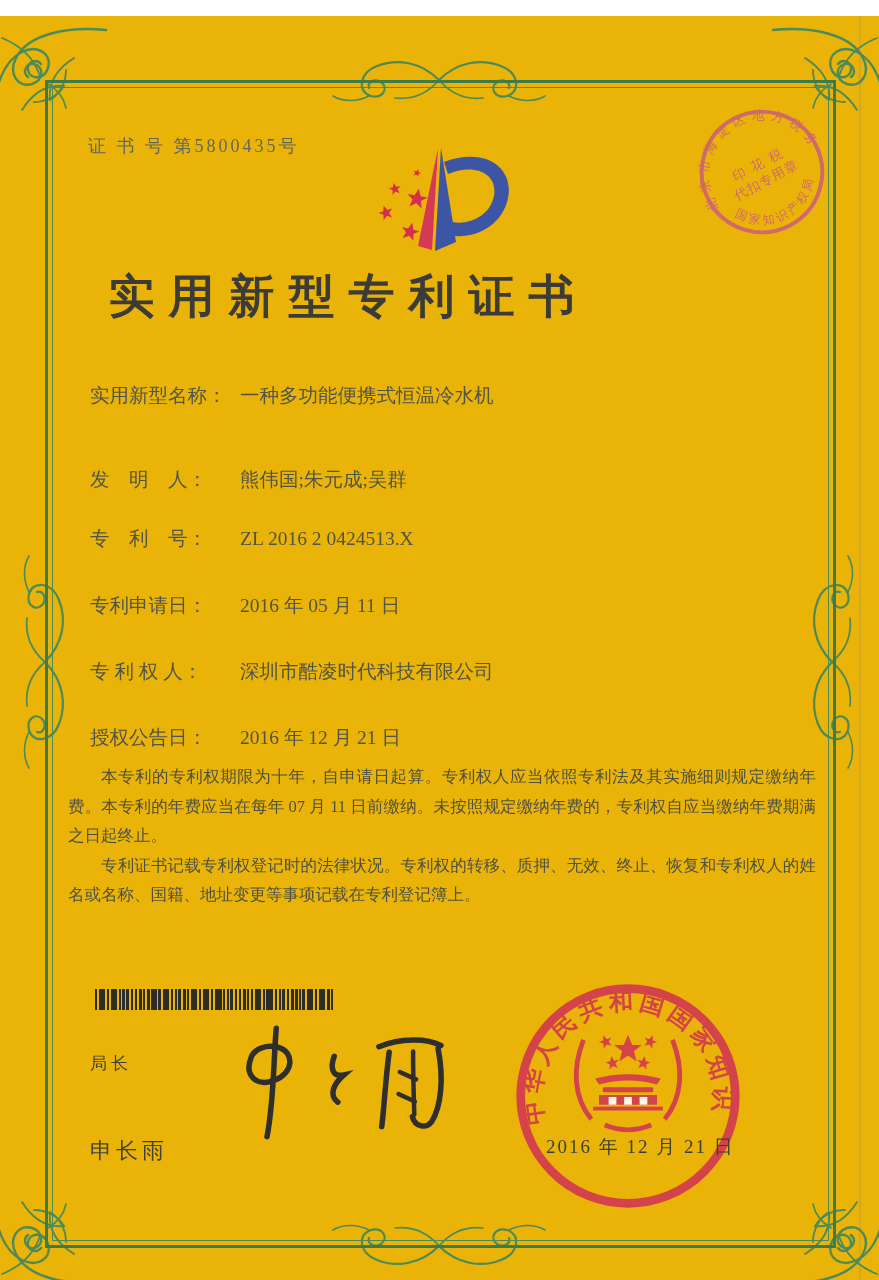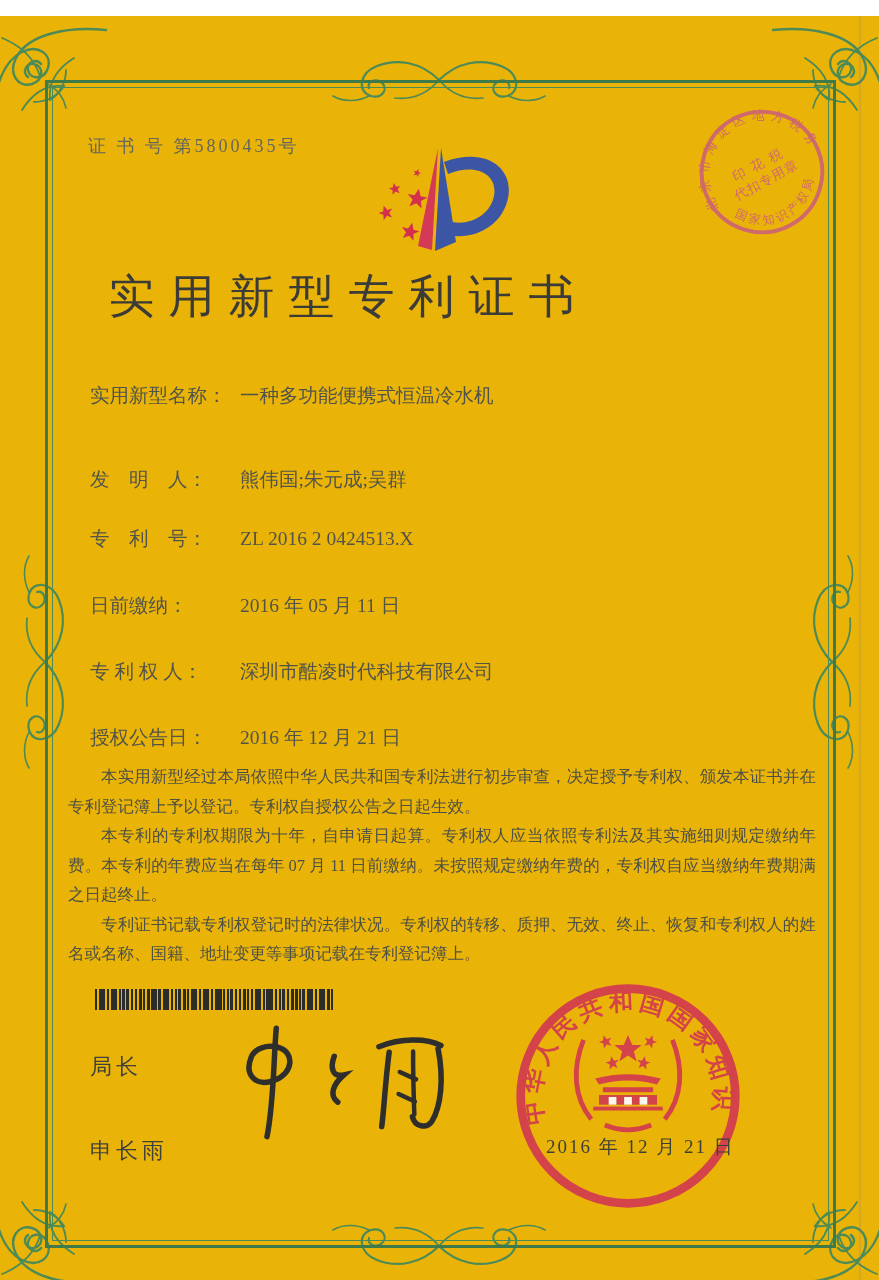--- a/index.html
+++ b/index.html
@@ -21,39 +21,39 @@
     content:"";position:absolute;inset:4px;border:1px solid #4c8a57;
   }
   .orn{position:absolute;left:0;top:0;pointer-events:none;}
   .cert-no{
     position:absolute;left:88px;top:118px;
     font-size:18px;letter-spacing:3px;color:#63665c;
   }
   .logo{position:absolute;left:332px;top:126px;}
   .title{
     position:absolute;left:0;top:250px;width:697px;text-align:center;
-    font-size:46px;font-weight:400;letter-spacing:14px;color:#3b3b37;
+    font-size:46px;font-weight:700;letter-spacing:14px;color:#3b3b37;
   }
   .fields{position:absolute;left:90px;top:366px;width:700px;}
   .field{position:absolute;left:0;font-size:19.5px;color:#51544b;white-space:nowrap;}
   .f0{top:0;} .f1{top:84px;} .f2{top:143px;} .f3{top:210px;} .f4{top:276px;} .f5{top:342px;}
   .flabel{display:inline-block;min-width:150px;}
   .paras{
     position:absolute;left:68px;top:746px;width:748px;
     font-size:16.5px;line-height:29.5px;color:#4d5046;text-align:justify;
   }
   .paras p{margin:0;text-indent:2em;}
   .barcode{
     position:absolute;left:95px;top:973px;width:238px;height:21px;
     background-image:
       repeating-linear-gradient(90deg,#2c2c29 0 2px,transparent 2px 4px),
       repeating-linear-gradient(90deg,#2c2c29 0 1px,transparent 1px 9px),
       repeating-linear-gradient(90deg,transparent 0 5px,#2c2c29 5px 8px,transparent 8px 13px);
   }
-  .signer-title{position:absolute;left:90px;top:1036px;font-size:22px;color:#3f423b;letter-spacing:4px;}
+  .signer-title{position:absolute;left:90px;top:1036px;font-size:17px;color:#3f423b;letter-spacing:4px;}
   .signer-name{position:absolute;left:90px;top:1120px;font-size:22px;color:#3f423b;letter-spacing:4px;}
   .signature{position:absolute;left:232px;top:1002px;}
   .seal{position:absolute;left:512px;top:964px;opacity:.93;}
   .seal-date{
     position:absolute;left:546px;top:1118px;z-index:5;
     font-size:19px;color:#3c4038;letter-spacing:2px;white-space:nowrap;
   }
   .stamp{position:absolute;left:694px;top:88px;transform:rotate(-28deg);opacity:.9;}
   .footer{
     position:absolute;left:0;top:1178px;width:879px;text-align:center;
@@ -121,32 +121,31 @@
     <div class="field f0">
       <span class="flabel">实用新型名称：</span><span class="fvalue">一种多功能便携式恒温冷水机</span>
     </div>
     <div class="field f1">
       <span class="flabel">发　明　人：</span><span class="fvalue">熊伟国;朱元成;吴群</span>
     </div>
     <div class="field f2">
       <span class="flabel">专　利　号：</span><span class="fvalue">ZL 2016 2 0424513.X</span>
     </div>
     <div class="field f3">
-      <span class="flabel">日前缴纳：</span><span class="fvalue">2016 年 05 月 11 日</span>
+      <span class="flabel">专利申请日：</span><span class="fvalue">2016 年 05 月 11 日</span>
     </div>
     <div class="field f4">
       <span class="flabel">专 利 权 人：</span><span class="fvalue">深圳市酷凌时代科技有限公司</span>
     </div>
     <div class="field f5">
       <span class="flabel">授权公告日：</span><span class="fvalue">2016 年 12 月 21 日</span>
     </div>
   </div>
 
   <div class="paras">
-    <p>本实用新型经过本局依照中华人民共和国专利法进行初步审查，决定授予专利权、颁发本证书并在专利登记簿上予以登记。专利权自授权公告之日起生效。</p>
     <p>本专利的专利权期限为十年，自申请日起算。专利权人应当依照专利法及其实施细则规定缴纳年费。本专利的年费应当在每年 07 月 11 日前缴纳。未按照规定缴纳年费的，专利权自应当缴纳年费期满之日起终止。</p>
     <p>专利证书记载专利权登记时的法律状况。专利权的转移、质押、无效、终止、恢复和专利权人的姓名或名称、国籍、地址变更等事项记载在专利登记簿上。</p>
   </div>
 
   <div class="barcode"></div>
 
   <div class="signer-title">局长</div>
   <div class="signer-name">申长雨</div>
 
   <svg class="signature" width="225" height="122" viewBox="0 0 225 122" aria-hidden="true">

